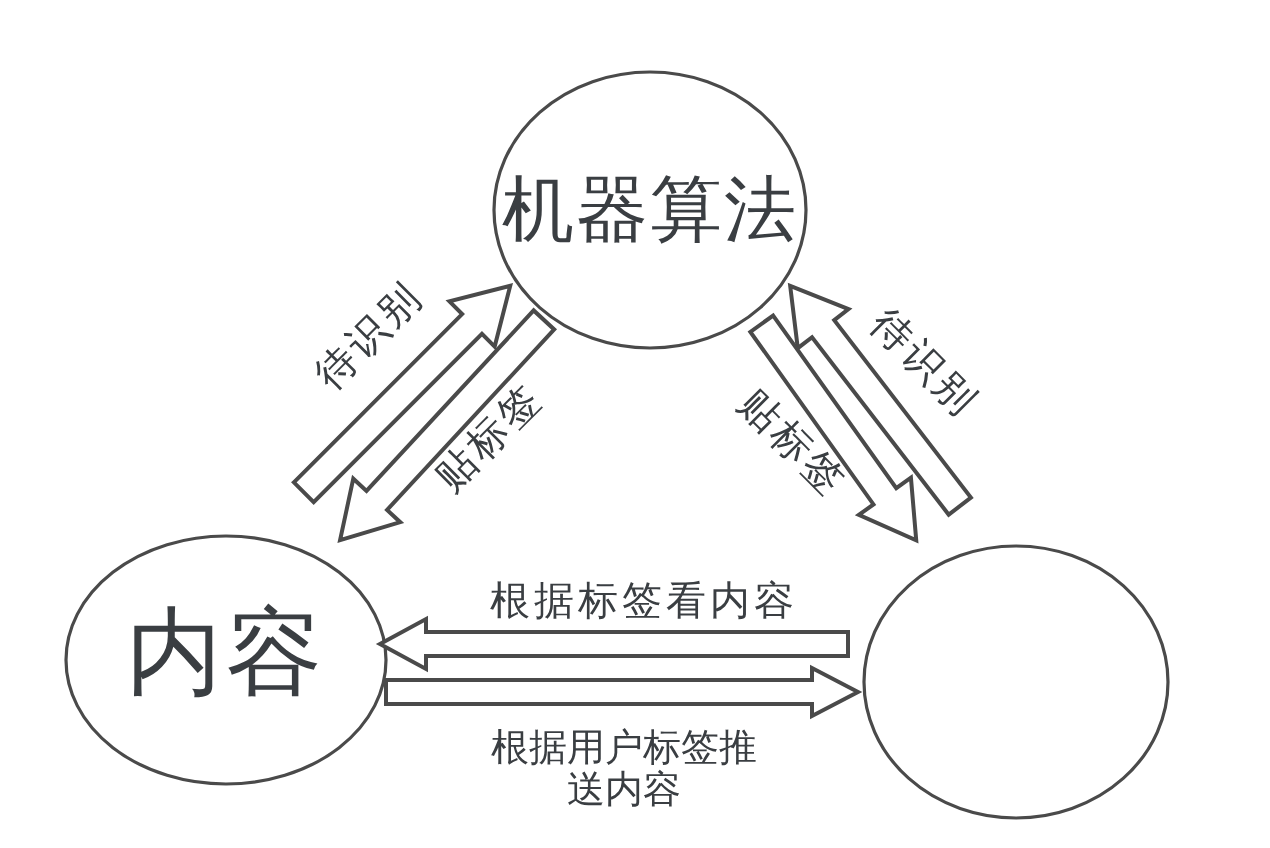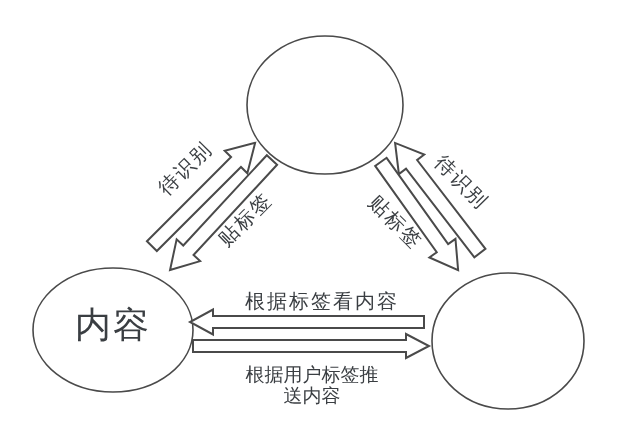--- a/index.html
+++ b/index.html
@@ -21,21 +21,21 @@
   .arrow{fill:#fff;stroke:var(--stroke);stroke-width:2;stroke-linejoin:miter;}
   .lbl{
     position:absolute;
     transform:translate(-50%,-50%);
     white-space:nowrap;
     text-align:center;
     line-height:1.1;
   }
   .lbl.rot-neg{transform:translate(-50%,-50%) rotate(-45deg);}
   .lbl.rot-pos{transform:translate(-50%,-50%) rotate(45deg);}
-  .node-lbl-lg{font-size:36px;letter-spacing:2px;font-family:Liberation Mono, monospace;}
+  .node-lbl-lg{font-size:48px;letter-spacing:2px;}
   .node-lbl-md{font-size:36px;letter-spacing:1px;}
   .edge-lbl{font-size:20px;letter-spacing:2px;}
   .edge-lbl-sm{font-size:19px;letter-spacing:0;}
   .wrap{white-space:normal;width:150px;}
 </style>
 </head>
 <body>
 
 <div class="stage">
 
@@ -51,20 +51,21 @@
 
     <path class="arrow" d="M -69.5,-7 L 42.5,-7 L 42.5,-16 L 69.5,0 L 42.5,16 L 42.5,7 L -69.5,7 Z" transform="translate(437.5,198) rotate(-127.6)"></path>
 
     <path class="arrow" d="M -66.5,-7 L 39.5,-7 L 39.5,-16 L 66.5,0 L 39.5,16 L 39.5,7 L -66.5,7 Z" transform="translate(419.5,216) rotate(54.5)"></path>
 
     <path class="arrow" d="M -117,-6 L 94,-6 L 94,-12.5 L 117,0 L 94,12.5 L 94,6 L -117,6 Z" transform="translate(307,322) rotate(180)"></path>
 
     <path class="arrow" d="M -118,-6 L 95,-6 L 95,-12 L 118,0 L 95,12 L 95,6 L -118,6 Z" transform="translate(311,346)"></path>
   </svg>
 
+  <div class="lbl node-lbl-md" style="left:325px;top:105px;">机器算法</div>
   <div class="lbl node-lbl-lg" style="left:113px;top:328px;">内容</div>
 
   <div class="lbl edge-lbl rot-neg" style="left:185px;top:168px;">待识别</div>
   <div class="lbl edge-lbl rot-neg" style="left:245px;top:219px;">贴标签</div>
   <div class="lbl edge-lbl rot-pos" style="left:462px;top:182px;">待识别</div>
   <div class="lbl edge-lbl rot-pos" style="left:396px;top:222px;">贴标签</div>
 
   <div class="lbl edge-lbl" style="left:322px;top:301px;">根据标签看内容</div>
   <div class="lbl edge-lbl-sm wrap" style="left:312px;top:386px;">根据用户标签推送内容</div>
 

